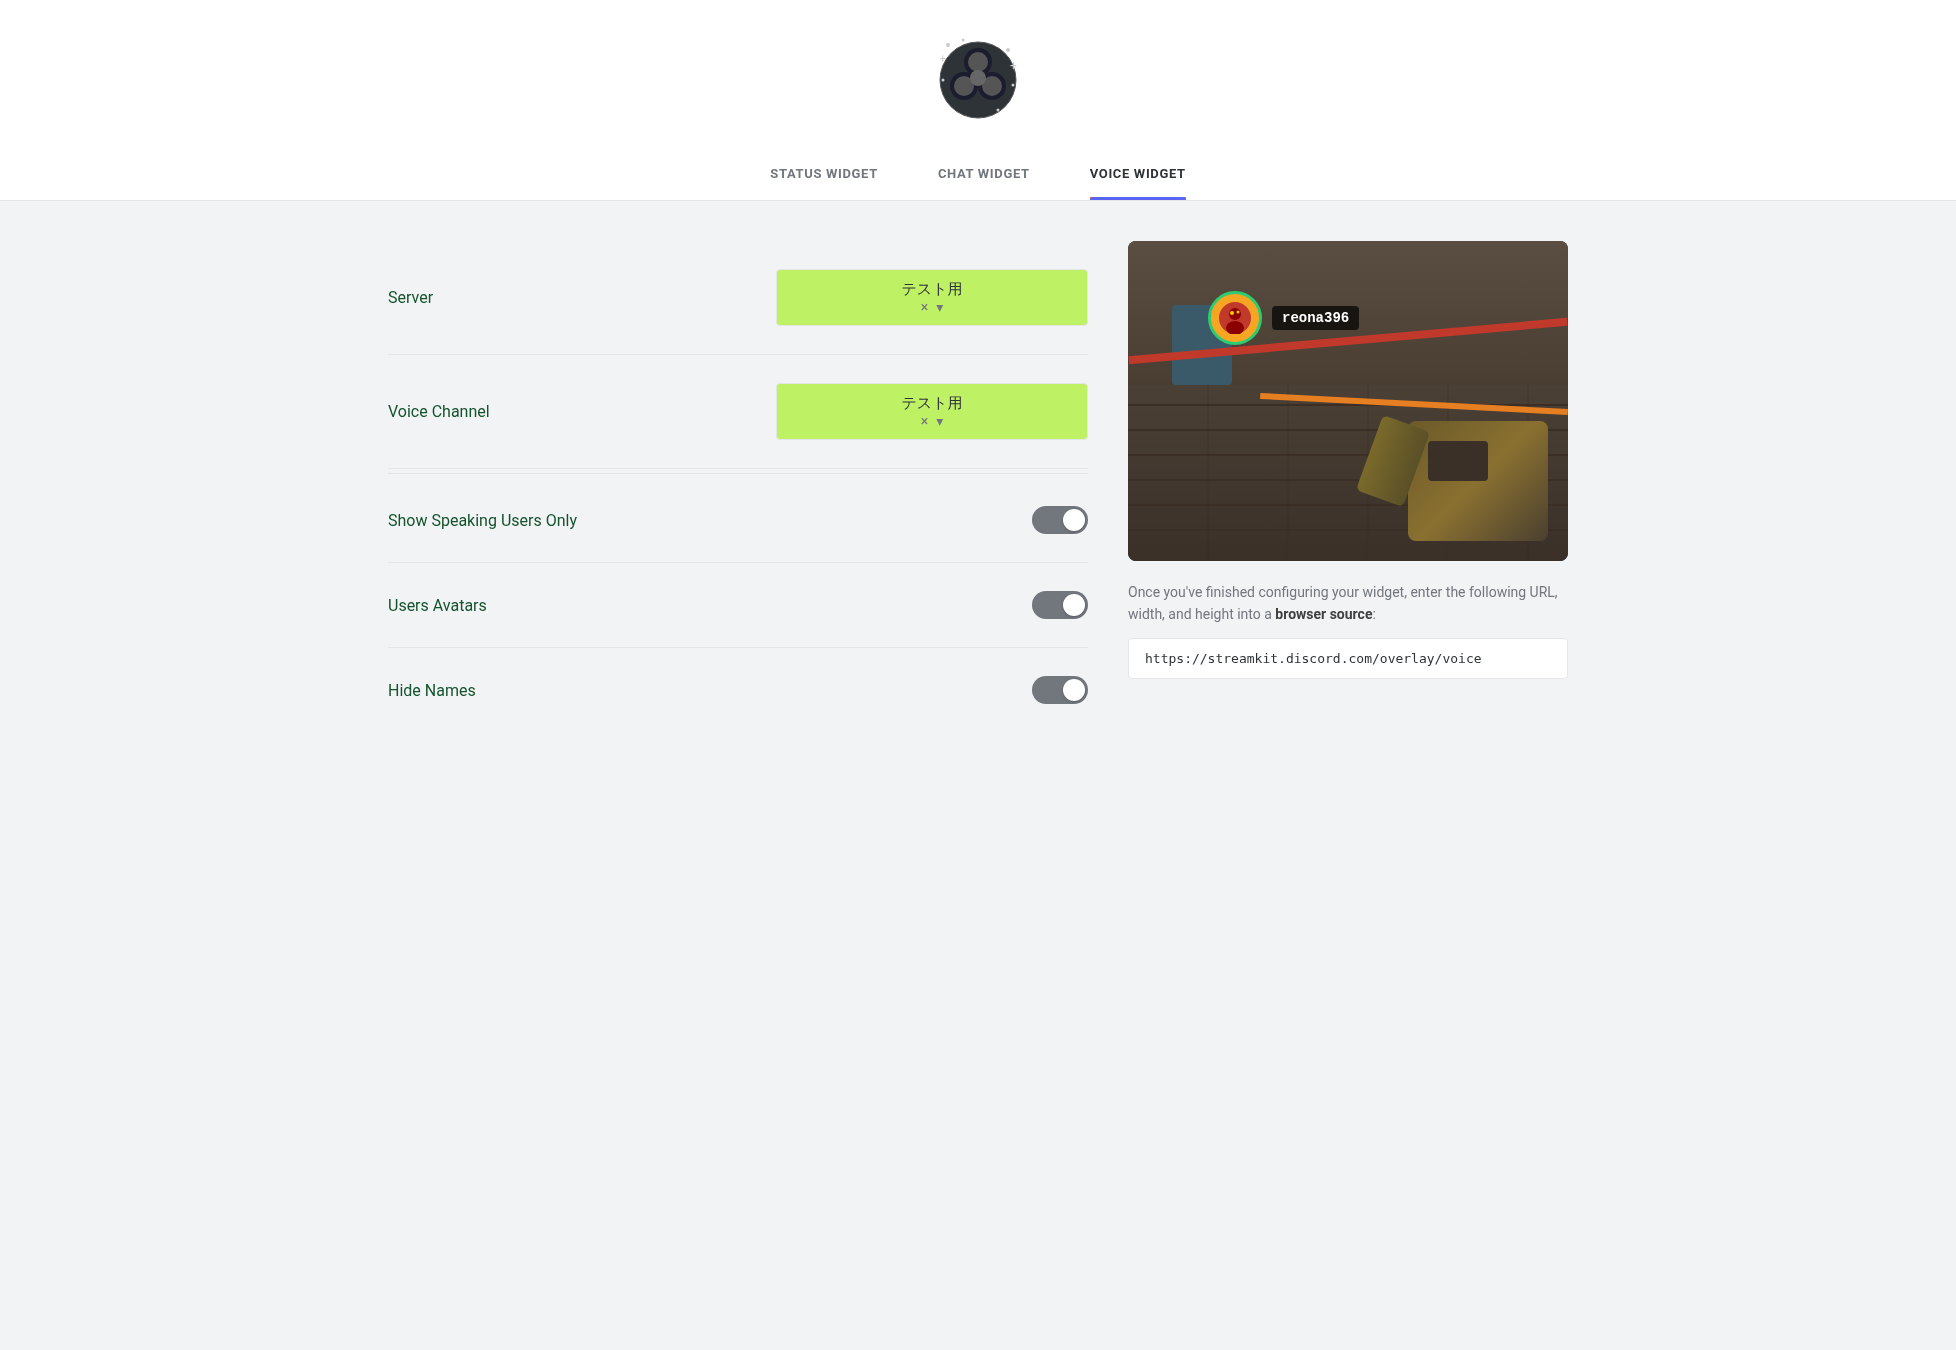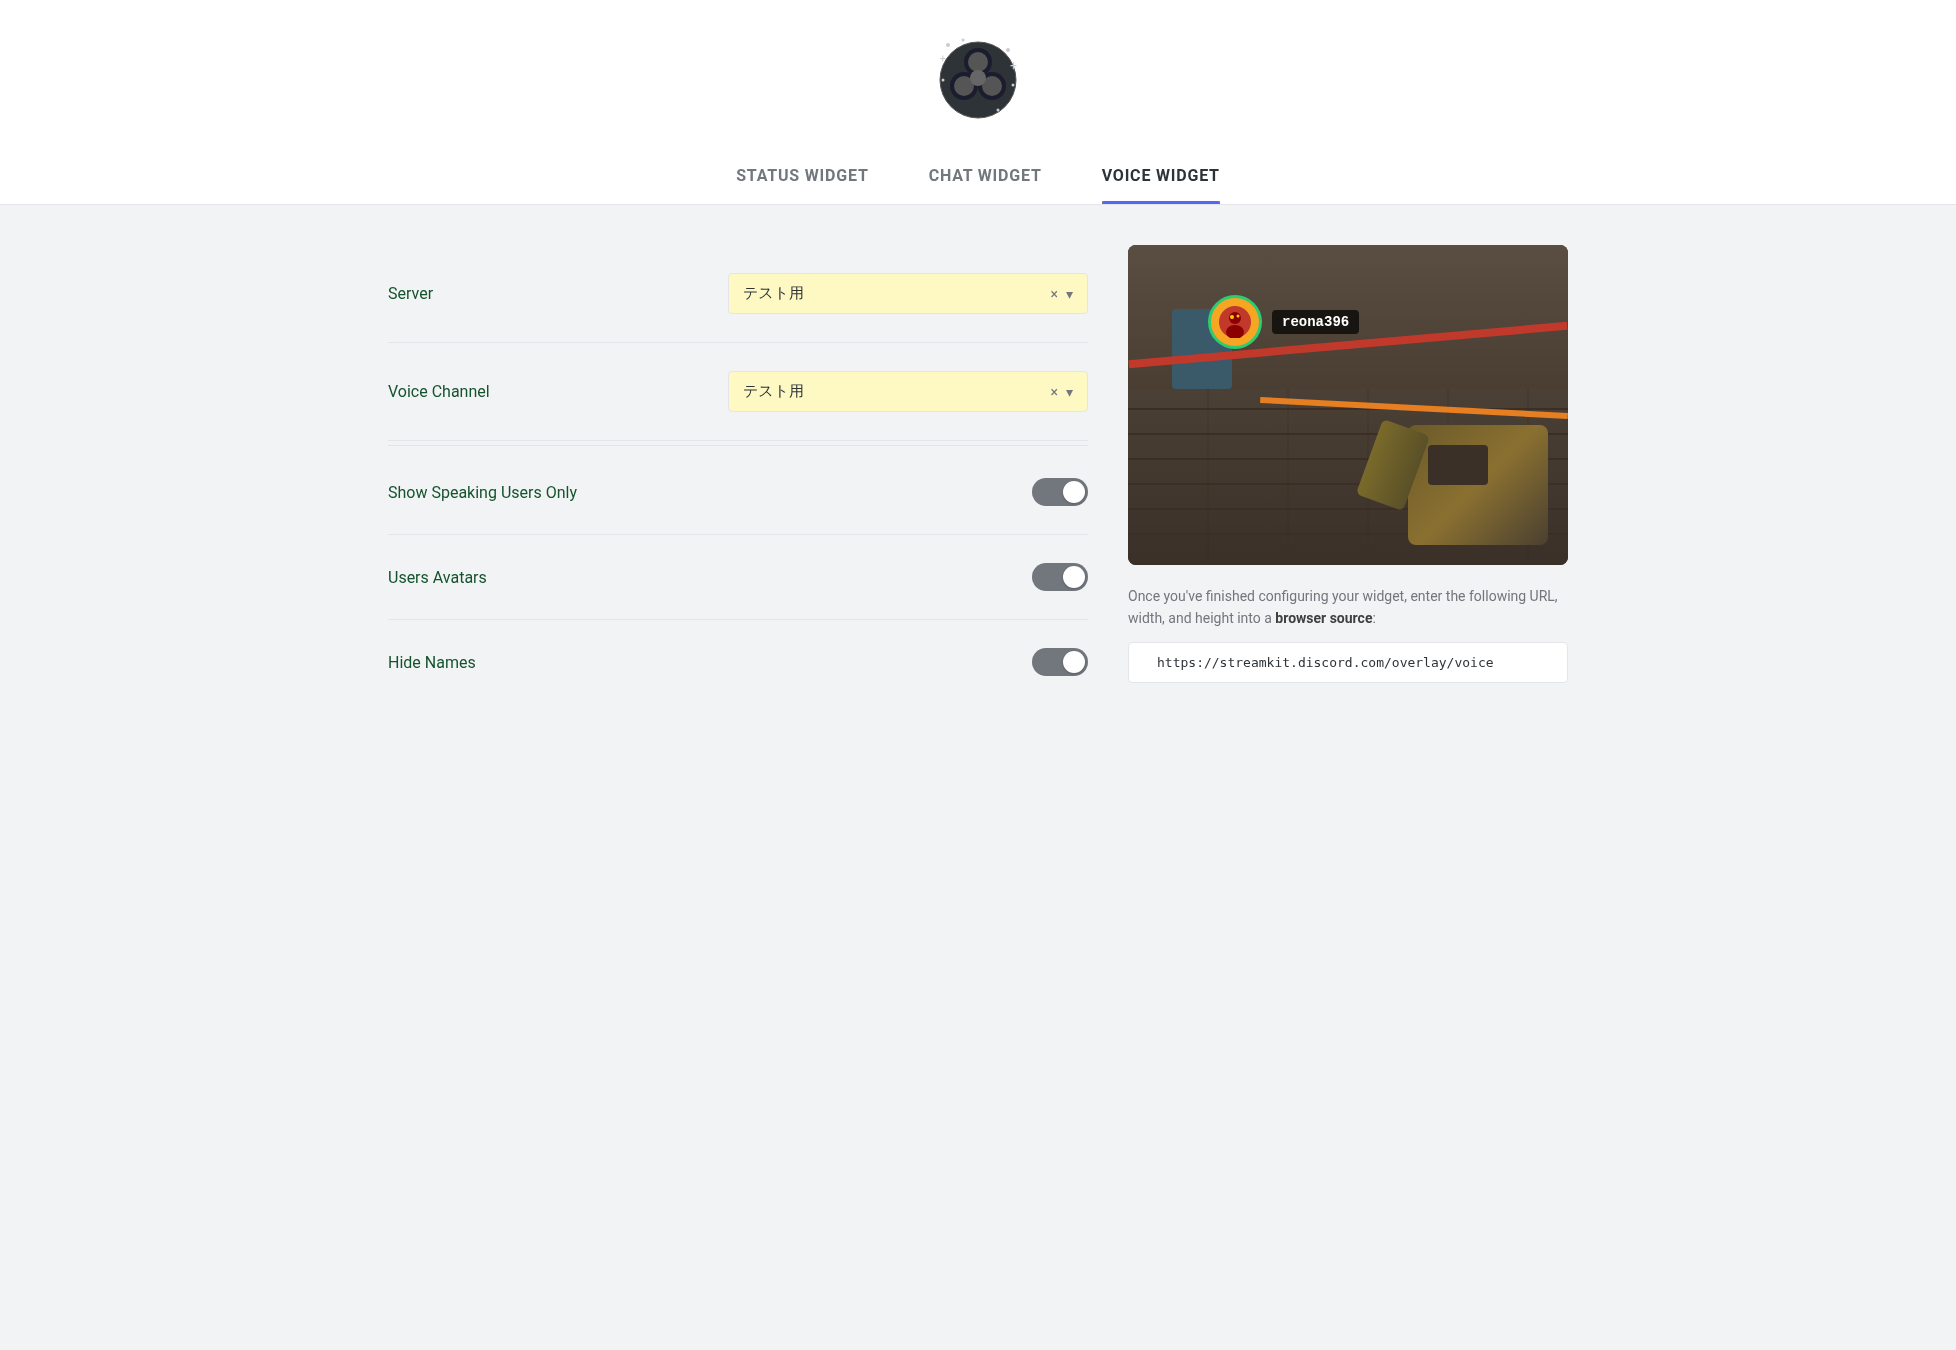--- a/index.html
+++ b/index.html
@@ -44,21 +44,21 @@
     .nav-tabs {
       display: flex;
       gap: 60px;
       width: 100%;
       justify-content: center;
       padding: 0 40px;
     }
 
     .nav-tab {
       padding: 12px 0 16px 0;
-      font-size: 16px;
+      font-size: 13px;
       font-weight: 700;
       letter-spacing: 0.05em;
       color: #72767d;
       cursor: pointer;
       border-bottom: 3px solid transparent;
       text-transform: uppercase;
       position: relative;
     }
 
     .nav-tab.active {
@@ -98,31 +98,32 @@
       border-bottom: none;
     }
 
     .form-label {
       font-size: 16px;
       font-weight: 400;
       color: #14532d;
     }
 
     .select-display {
-      background: #fef9c3;
+      background: #bef264;
       border: 1px solid #e3e5e8;
       border-radius: 4px;
       padding: 10px 14px;
       font-size: 15px;
       color: #2e3338;
-      width: 360px;
+      width: 312px;
       display: flex;
       align-items: center;
       justify-content: space-between;
       cursor: pointer;
+      flex-direction: column;
     }
 
     .select-icons {
       display: flex;
       align-items: center;
       gap: 8px;
       color: #72767d;
       font-size: 14px;
     }
 
@@ -330,21 +331,21 @@
       background: linear-gradient(90deg, #7a6a2a, #5a5028);
       border-radius: 6px;
       transform: rotate(20deg);
     }
 
     
     .url-box {
       background: #fff;
       border: 1px solid #e3e5e8;
       border-radius: 4px;
-      padding: 12px 28px;
+      padding: 12px 16px;
       font-size: 13px;
       color: #2e3338;
       font-family: monospace;
       white-space: nowrap;
       overflow: hidden;
       text-overflow: ellipsis;
     }
 
     .description-text {
       font-size: 14px;

